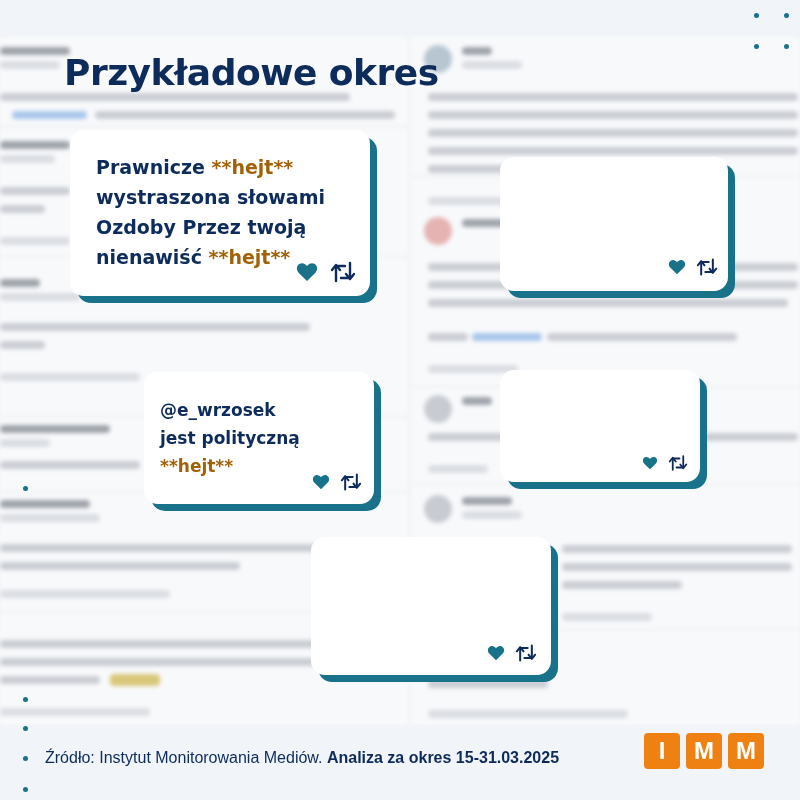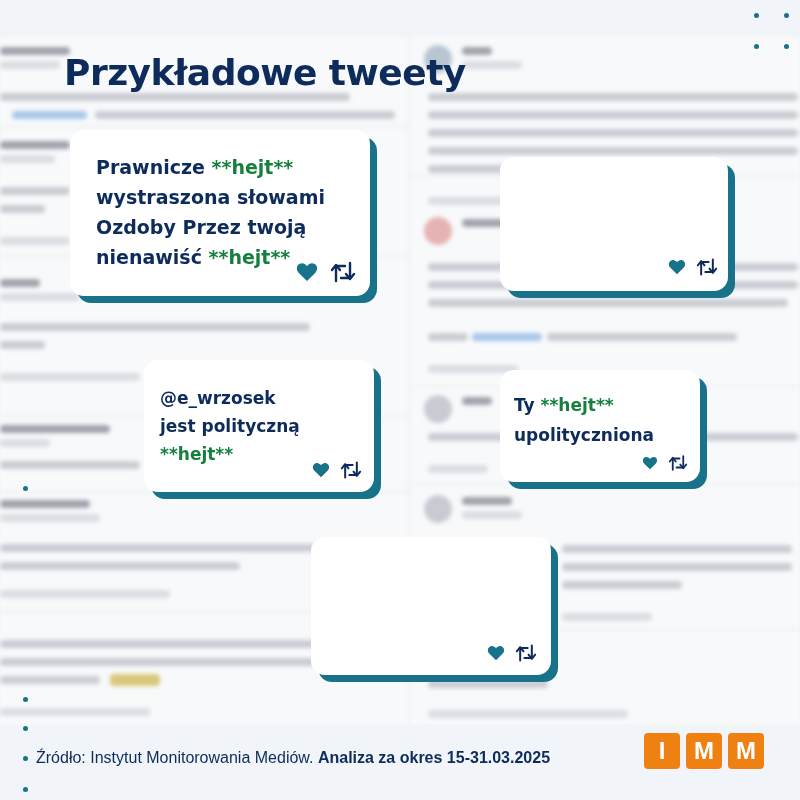--- a/index.html
+++ b/index.html
@@ -55,36 +55,36 @@
     background: #fff;
     border-radius: 14px;
     box-shadow: 7px 7px 0 #17728a;
     padding: 22px 20px 12px 26px;
     color: #0d2b5b;
     font-family: "DejaVu Sans", sans-serif;
     font-weight: bold;
     font-size: 19px;
     line-height: 30px;
   }
-  .card .hejt { color: #15803d; }
+  .card .hejt { color: #a16207; }
   .card .text { white-space: pre-line; }
   .card .actions {
     position: absolute; right: 20px; bottom: 12px;
     display: flex; align-items: center; gap: 12px;
   }
   .heart { display: inline-block; width: 22px; height: 20px; }
   .retweet { display: inline-block; width: 26px; height: 24px; }
 
   .footer {
     position: absolute; left: 0; top: 725px; width: 800px; height: 75px;
     background: #f1f4f8;
   }
   .footer-dot { position: absolute; width: 5px; height: 5px; border-radius: 50%; background: #17728a; }
   .source {
-    position: absolute; left: 36px; top: 749px;
+    position: absolute; left: 45px; top: 749px;
     font-family: "Liberation Sans", sans-serif;
     font-size: 16px; color: #0d2b5b;
   }
   .source b { font-weight: bold; }
   .logo {
     position: absolute; left: 644px; top: 733px;
     display: flex; gap: 6px;
   }
   .logo span {
     width: 36px; height: 36px; border-radius: 4px;
@@ -185,21 +185,21 @@
   </div>
 </div>
 
 <div class="dots-grid">
   <div class="dot" style="left:754px;top:13px;"></div>
   <div class="dot" style="left:784px;top:13px;"></div>
   <div class="dot" style="left:754px;top:44px;"></div>
   <div class="dot" style="left:784px;top:44px;"></div>
 </div>
 
-<h1 class="title">Przykładowe tweety</h1>
+<h1 class="title">Przykładowe okres</h1>
 
 <div class="card" id="card-1" style="left:70px;top:130px;width:300px;height:166px;">
   <div class="text"><span>Prawnicze </span><span class="hejt">**hejt**</span><span>
 wystraszona słowami
 Ozdoby Przez twoją
 nienawiść </span><span class="hejt">**hejt**</span></div>
   <div class="actions" style="right:14px;bottom:12px;">
     <svg class="heart" viewBox="0 0 24 22">
         <path d="M12 21 L3 12 C0 9 0 4 4 2 C7 0.5 10 2 12 4.5 C14 2 17 0.5 20 2 C24 4 24 9 21 12 Z" fill="#17728a"></path>
       </svg>
@@ -219,40 +219,38 @@
       </svg>
     <svg class="retweet" style="width:22px;height:20px;" viewBox="0 0 26 24" fill="none" stroke="#0d2b5b" stroke-width="2.4" stroke-linecap="round" stroke-linejoin="round">
         <path d="M6 21 V6 H15"></path>
         <path d="M2 10 L6 5 L10 10"></path>
         <path d="M20 3 V18 H11"></path>
         <path d="M16 14 L20 19 L24 14"></path>
       </svg>
   </div>
 </div>
 
-<div class="card" id="card-3" style="left:144px;top:360px;width:230px;height:132px;font-size:17px;line-height:28px;padding:24px 14px 10px 16px;">
+<div class="card" id="card-3" style="left:144px;top:372px;width:230px;height:132px;font-size:17px;line-height:28px;padding:24px 14px 10px 16px;">
   <div class="text"><span>@e_wrzosek
  jest polityczną
 </span><span class="hejt">**hejt**</span></div>
   <div class="actions" style="right:12px;bottom:12px;gap:10px;">
     <svg class="heart" style="width:18px;height:16px;" viewBox="0 0 24 22">
         <path d="M12 21 L3 12 C0 9 0 4 4 2 C7 0.5 10 2 12 4.5 C14 2 17 0.5 20 2 C24 4 24 9 21 12 Z" fill="#17728a"></path>
       </svg>
     <svg class="retweet" style="width:22px;height:20px;" viewBox="0 0 26 24" fill="none" stroke="#0d2b5b" stroke-width="2.4" stroke-linecap="round" stroke-linejoin="round">
         <path d="M6 21 V6 H15"></path>
         <path d="M2 10 L6 5 L10 10"></path>
         <path d="M20 3 V18 H11"></path>
         <path d="M16 14 L20 19 L24 14"></path>
       </svg>
   </div>
 </div>
 
 <div class="card" id="card-4" style="left:500px;top:370px;width:200px;height:112px;font-size:17px;line-height:30px;padding:20px 14px 10px 14px;">
-  <div class="text"><span>Ty </span><span class="hejt">**hejt**</span><span>
-upolityczniona</span></div>
   <div class="actions" style="right:12px;bottom:10px;gap:10px;">
     <svg class="heart" style="width:16px;height:14px;" viewBox="0 0 24 22">
         <path d="M12 21 L3 12 C0 9 0 4 4 2 C7 0.5 10 2 12 4.5 C14 2 17 0.5 20 2 C24 4 24 9 21 12 Z" fill="#17728a"></path>
       </svg>
     <svg class="retweet" style="width:20px;height:18px;" viewBox="0 0 26 24" fill="none" stroke="#0d2b5b" stroke-width="2.4" stroke-linecap="round" stroke-linejoin="round">
         <path d="M6 21 V6 H15"></path>
         <path d="M2 10 L6 5 L10 10"></path>
         <path d="M20 3 V18 H11"></path>
         <path d="M16 14 L20 19 L24 14"></path>
       </svg>

